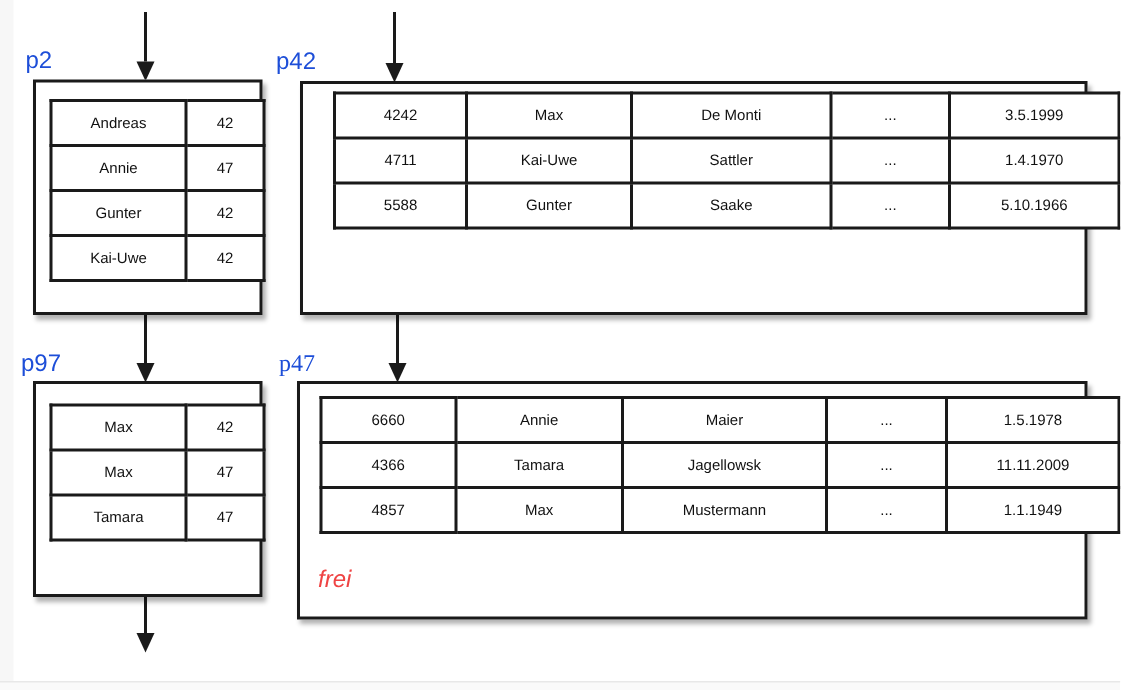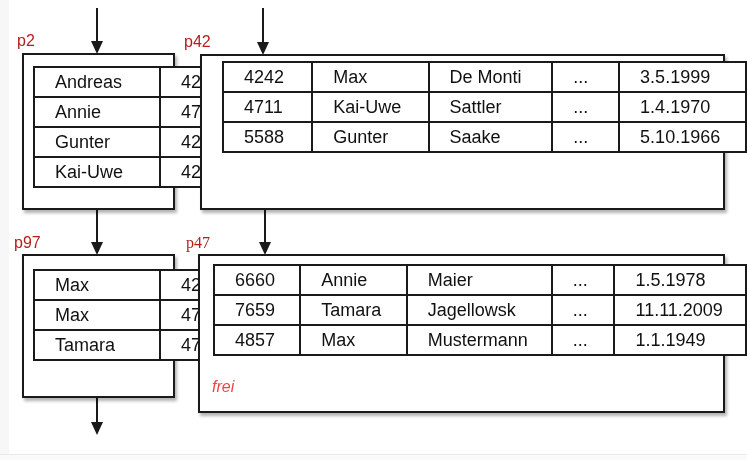--- a/index.html
+++ b/index.html
@@ -4,32 +4,32 @@
 <style>
   html, body { margin:0; padding:0; background:#ffffff; }
   .canvas {
     position:relative; width:747px; height:460px; background:#ffffff;
     font-family:"Liberation Sans", sans-serif; color:#111; overflow:hidden;
   }
   .edge-left   { position:absolute; left:0; top:0; width:9px; height:460px; background:#f7f7f7; }
   .edge-bottom { position:absolute; left:0; top:454px; width:747px; height:6px;
                  background:#fafafa; border-top:1px solid #e8e8e8; }
 
-  .page-label { position:absolute; font-size:16px; line-height:18px; color:#b91c1c; }
+  .page-label { position:absolute; font-size:16px; line-height:18px; color:#1d4ed8; }
   .free-note  { position:absolute; font-size:16px; font-style:italic; color:#ef4444; }
 
   .page-box {
     position:absolute; background:#fff; border:2px solid #1a1a1a;
     box-sizing:border-box; box-shadow:2px 3px 3px rgba(0,0,0,0.30);
   }
 
   table.rec-table { position:absolute; border-collapse:collapse; table-layout:fixed; }
   table.rec-table td {
-    border:2px solid #1a1a1a; height:28px; padding:0 20px;
-    text-align:left; vertical-align:middle; font-size:18px; white-space:nowrap;
+    border:2px solid #1a1a1a; height:28px; padding:0 2px;
+    text-align:center; vertical-align:middle; font-size:10px; white-space:nowrap;
     background:#fff;
   }
   .c-key  { width:84px; }  .c-val  { width:46px;margin-top:47px; }
   .c-id   { width:84px; }  .c-first{ width:106px; } .c-last { width:130px; }
   .c-dots { width:75px; }  .c-date { width:109px;border-radius:10px; }
 
   .arrow { position:absolute; width:12px; }
   .arrow .shaft { position:absolute; left:5px; top:0; width:2px; background:#1a1a1a; }
   .arrow .head  { position:absolute; left:0; width:0; height:0;
                   border-left:6px solid transparent; border-right:6px solid transparent;
@@ -139,21 +139,21 @@
   <table class="rec-table" style="left:213px; top:264px;">
     <tbody>
         <tr>
       <td class="c-id">6660</td>
       <td class="c-first">Annie</td>
       <td class="c-last">Maier</td>
       <td class="c-dots">...</td>
       <td class="c-date">1.5.1978</td>
     </tr>
     <tr>
-      <td class="c-id">7659</td>
+      <td class="c-id">4366</td>
       <td class="c-first">Tamara</td>
       <td class="c-last">Jagellowsk</td>
       <td class="c-dots">...</td>
       <td class="c-date">11.11.2009</td>
     </tr>
     <tr>
       <td class="c-id">4857</td>
       <td class="c-first">Max</td>
       <td class="c-last">Mustermann</td>
       <td class="c-dots">...</td>

